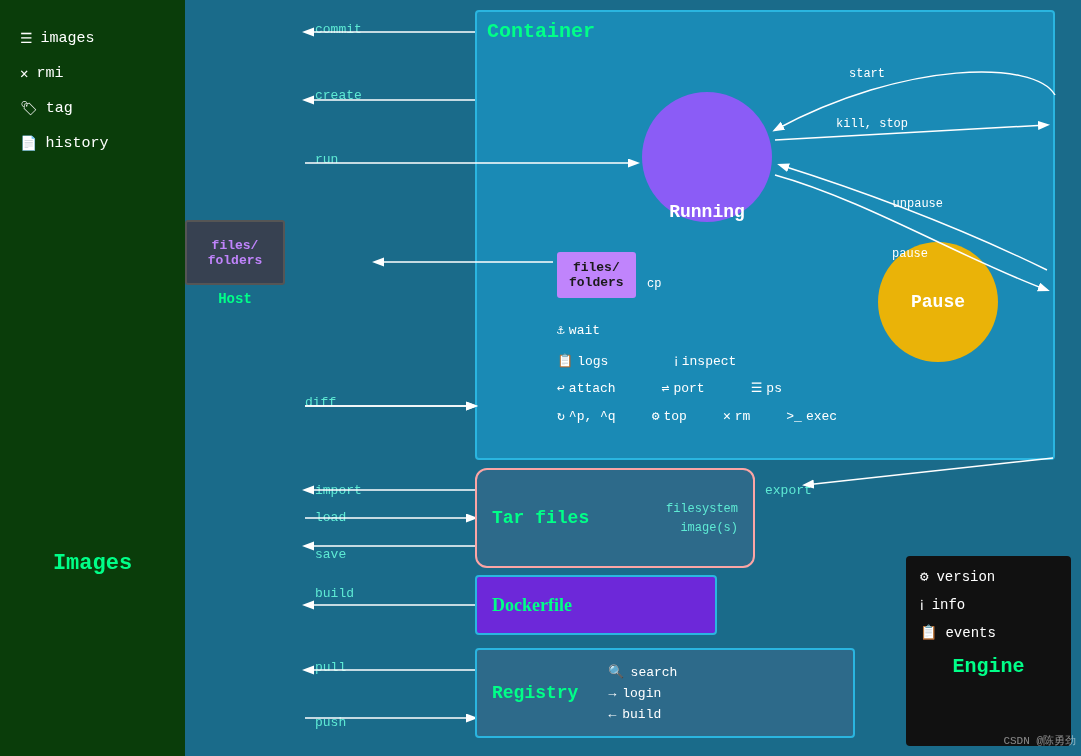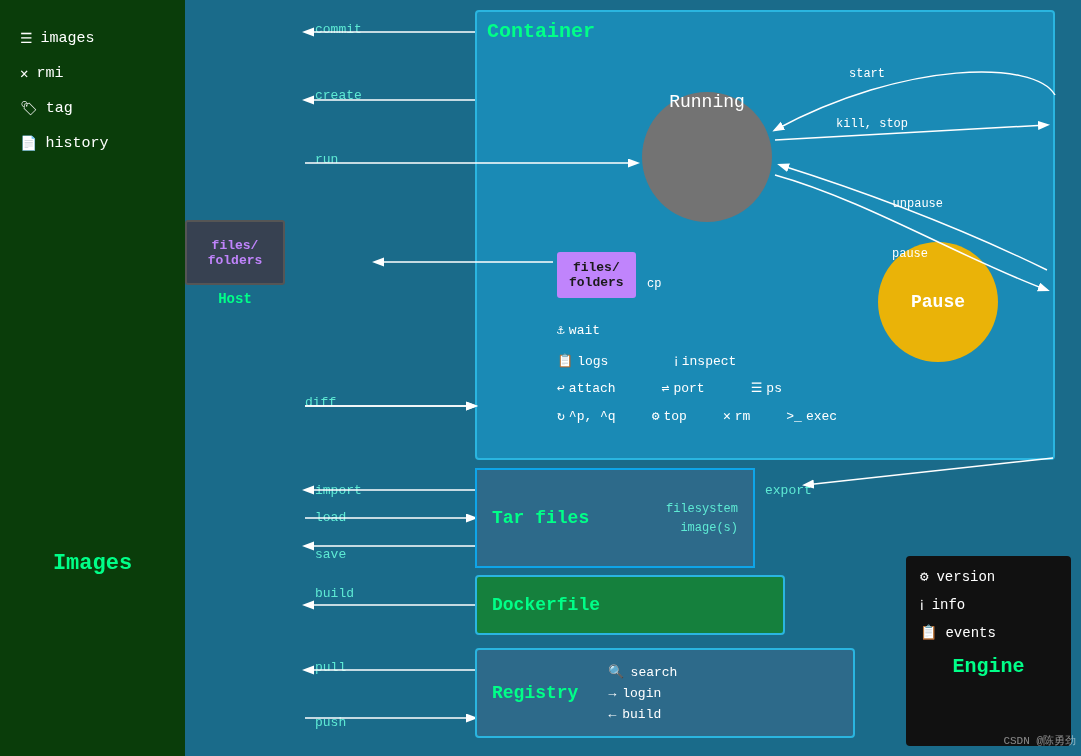--- a/index.html
+++ b/index.html
@@ -68,24 +68,24 @@
       color: #00ff88;
       font-size: 20px;
       font-weight: bold;
     }
 
     
     .circle-running {
       position: absolute;
       left: 165px; top: 80px;
       width: 130px; height: 130px;
-      background: #737373;
+      background: #8b5cf6;
       border-radius: 50%;
-      display: flex; align-items: flex-start; justify-content: center;
-      color: white; font-size: 18px; font-weight: normal; text-align: center;
+      display: flex; align-items: flex-end; justify-content: center;
+      color: white; font-size: 18px; font-weight: bold; text-align: center;
     }
     
     .circle-stop {
       position: absolute;
       right: 40px; top: 70px;
       width: 110px; height: 110px;
       background: #ef4444;
       border-radius: 50%;
       display: flex; align-items: center; justify-content: center;
       color: white; font-size: 18px; font-weight: bold;
@@ -143,37 +143,38 @@
     .cmd-item {
       display: flex; align-items: center; gap: 4px;
     }
 
     
     .tar-box {
       position: absolute;
       left: 290px; top: 468px;
       width: 280px; height: 100px;
       background: #2d6a8a;
-      border: 2px solid #0ea5e9;
-      border-radius: 0;
+      border: 2px solid #fca5a5;
+      border-radius: 12px;
       display: flex; flex-direction: column; justify-content: center;
       padding: 10px 15px;
     }
     .tar-label { color: #00ff88; font-size: 18px; font-weight: bold; }
     .tar-sub { color: #5eead4; font-size: 12px; }
 
     .dockerfile-box {
       position: absolute;
       left: 290px; top: 575px;
-      width: 310px; height: 60px;
-      background: #15803d;
+      width: 242px; height: 60px;
+      background: #6d28d9;
       border: 2px solid #2ab5e0;
       border-radius: 4px;
       display: flex; align-items: center;
       padding: 10px 15px;
+      font-family: Liberation Serif, serif;
     }
     .dockerfile-label { color: #00ff88; font-size: 18px; font-weight: bold; }
 
     .registry-box {
       position: absolute;
       left: 290px; top: 648px;
       width: 380px; height: 90px;
       background: #2d6a8a;
       border: 2px solid #2ab5e0;
       border-radius: 4px;

